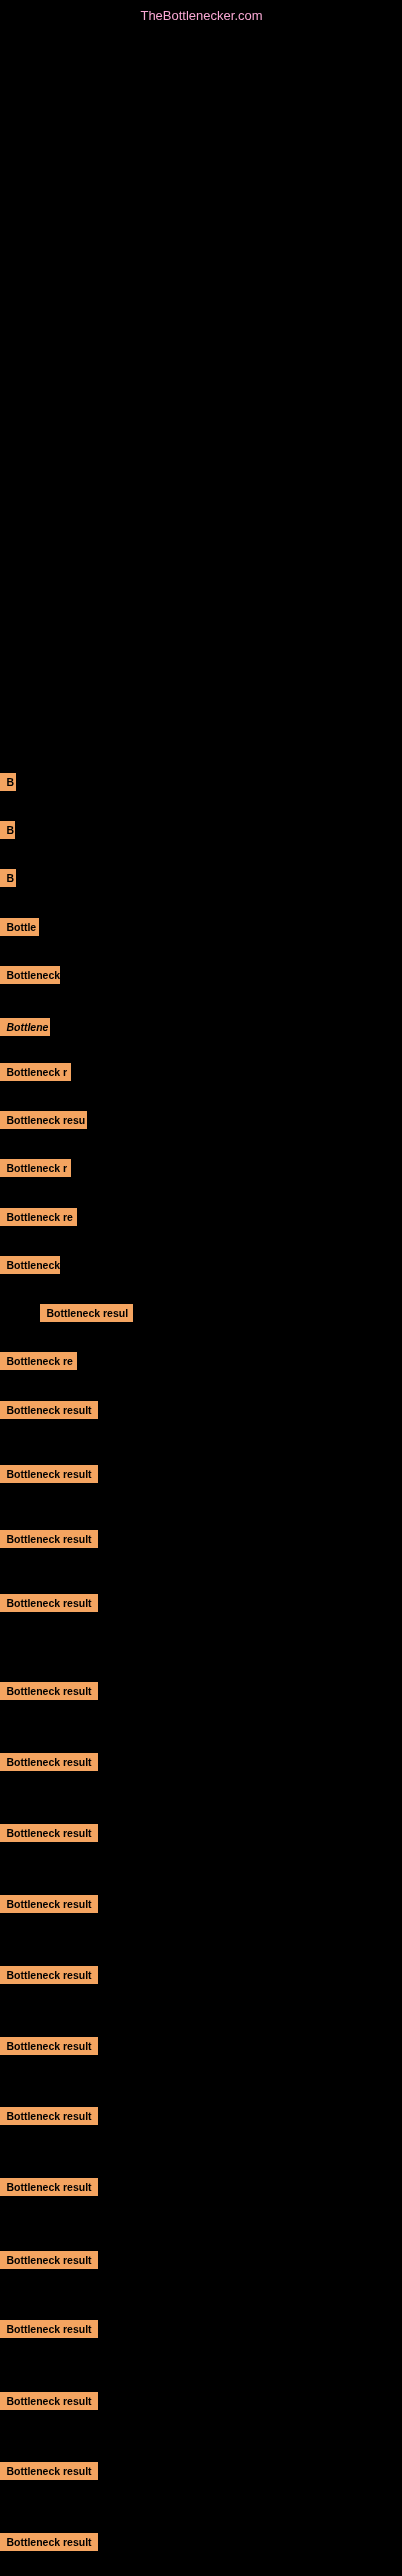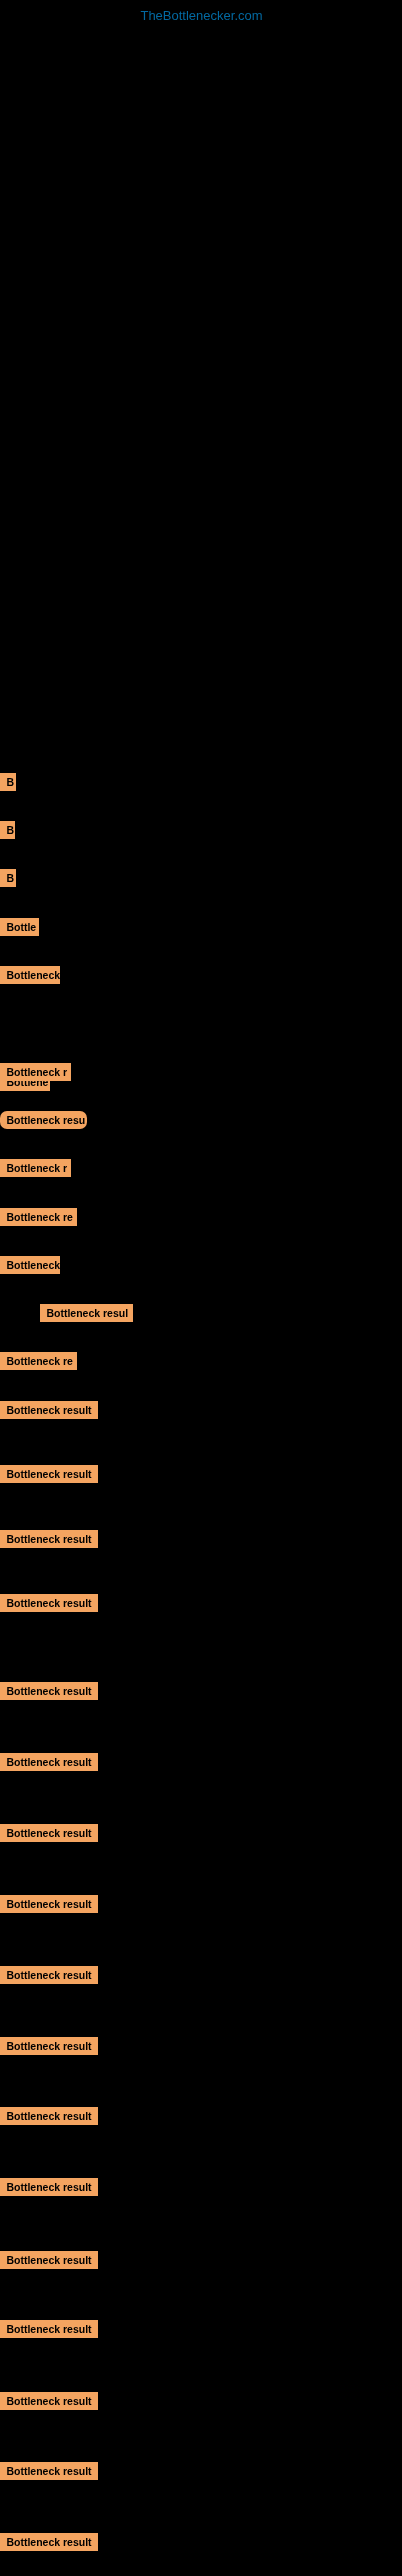--- a/index.html
+++ b/index.html
@@ -8,21 +8,21 @@
       box-sizing: border-box;
     }
     body {
       background-color: #000000;
       width: 403px;
       min-height: 2576px;
       font-family: Arial, sans-serif;
       position: relative;
     }
     .site-title {
-      color: #0369a1;
+      color: #f9a8d4;
       font-size: 13px;
       text-align: center;
       padding-top: 8px;
       padding-bottom: 8px;
     }
     .bottleneck-label {
       background-color: #f4a460;
       color: #000000;
       font-size: 10.5px;
       font-weight: bold;
@@ -38,23 +38,23 @@
 <body>
 
 <div class="site-title">TheBottlenecker.com</div>
 
 <div id="labels-container">
     <div class="bottleneck-label" style="top: 773px; max-width: 16px;">B</div>
     <div class="bottleneck-label" style="top: 821px; max-width: 14.5px;">B</div>
     <div class="bottleneck-label" style="top: 869px; max-width: 16px;">B</div>
     <div class="bottleneck-label" style="top: 918px; max-width: 39px;">Bottle</div>
     <div class="bottleneck-label" style="top: 966px; max-width: 60px;">Bottleneck</div>
-    <div class="bottleneck-label" style="top: 1073px; max-width: 50px;">Bottlene</div>
+    <div class="bottleneck-label" style="top: 1018px; max-width: 50px; font-style: italic;">Bottlene</div>
     <div class="bottleneck-label" style="top: 1063px; max-width: 71px;">Bottleneck r</div>
-    <div class="bottleneck-label" style="top: 1111px; max-width: 87px; border-radius: 7px;">Bottleneck resu</div>
+    <div class="bottleneck-label" style="top: 1111px; max-width: 87px;">Bottleneck resu</div>
     <div class="bottleneck-label" style="top: 1159px; max-width: 71px;">Bottleneck r</div>
     <div class="bottleneck-label" style="top: 1208px; max-width: 77px;">Bottleneck re</div>
     <div class="bottleneck-label" style="top: 1256px; max-width: 60px;">Bottleneck</div>
     <div class="bottleneck-label" style="top: 1304px; max-width: 93px; margin-left: 40px;">Bottleneck resul</div>
     <div class="bottleneck-label" style="top: 1352px; max-width: 77px;">Bottleneck re</div>
     <div class="bottleneck-label" style="top: 1401px; max-width: 98px;">Bottleneck result</div>
     <div class="bottleneck-label" style="top: 1465px; max-width: 98px;">Bottleneck result</div>
     <div class="bottleneck-label" style="top: 1530px; max-width: 98px;">Bottleneck result</div>
     <div class="bottleneck-label" style="top: 1594px; max-width: 98px;">Bottleneck result</div>
     <div class="bottleneck-label" style="top: 1682px; max-width: 98px;">Bottleneck result</div>

